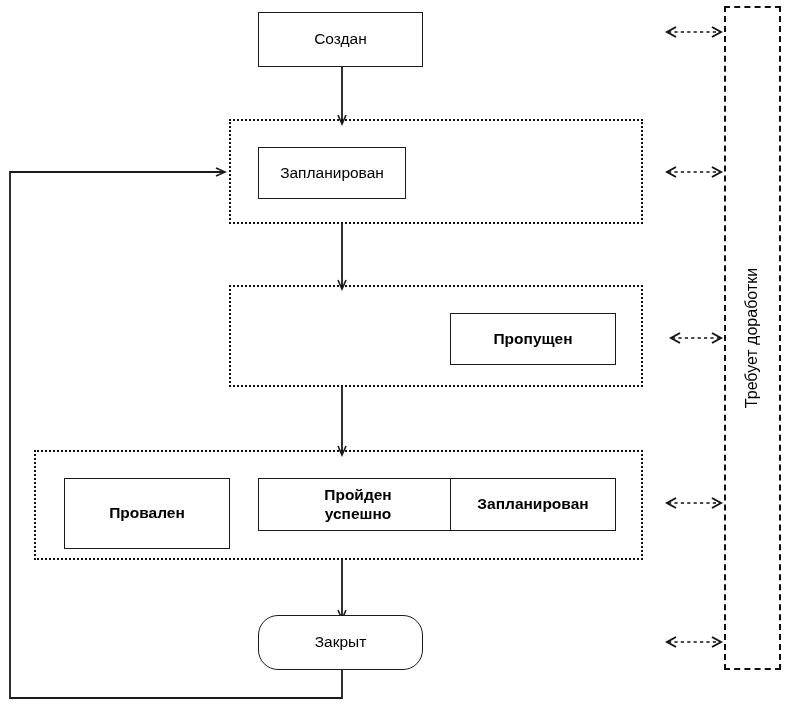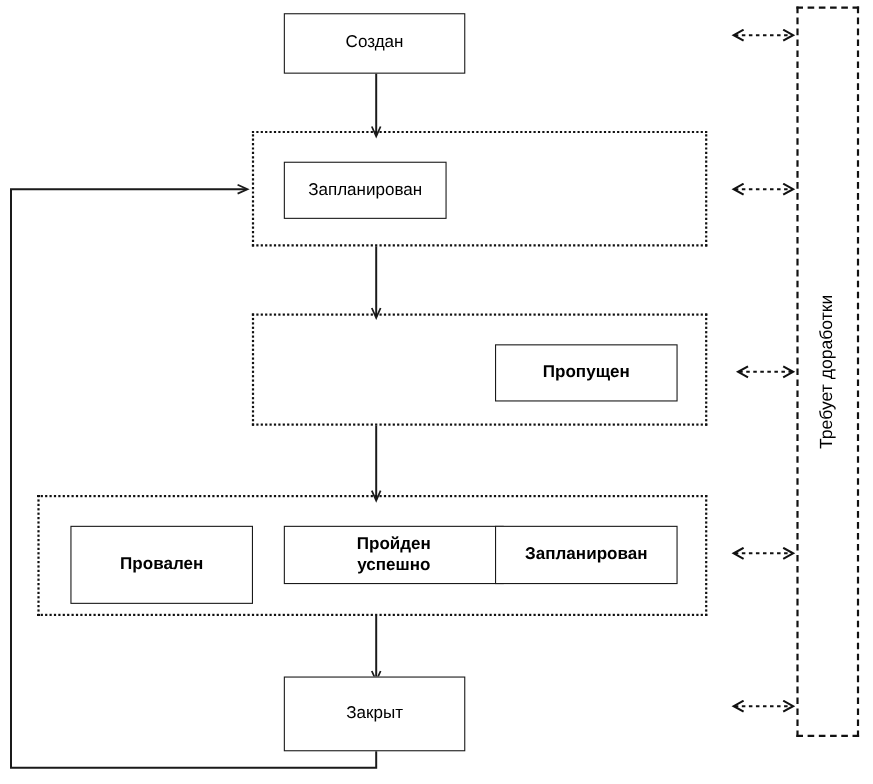--- a/index.html
+++ b/index.html
@@ -120,21 +120,21 @@
 
   <div class="node bold" style="left:258px; top:478px; width:200px; height:53px; white-space:pre-line;">
     <span style="white-space:pre-line;">Пройден
 успешно</span>
   </div>
 
   <div class="node bold" style="left:450px; top:478px; width:166px; height:53px;">
     <span>Запланирован</span>
   </div>
 
-  <div class="node" style="left:258px; top:615px; width:165px; height:68px;">
+  <div class="node" style="left:258px; top:615px; width:165px; height:55px;border-radius:20px;">
     <span>Закрыт</span>
   </div>
 
   <div class="rework-box" style="left:724px; top:6px; width:57px; height:664px;">
     <span class="rework-label">Требует доработки</span>
   </div>
 
   <svg class="overlay" viewBox="0 0 794 713" xmlns="http://www.w3.org/2000/svg">
     <defs>
       <marker id="arrowDashStart" markerWidth="14" markerHeight="14" refX="4" refY="6" orient="auto" markerUnits="userSpaceOnUse">

